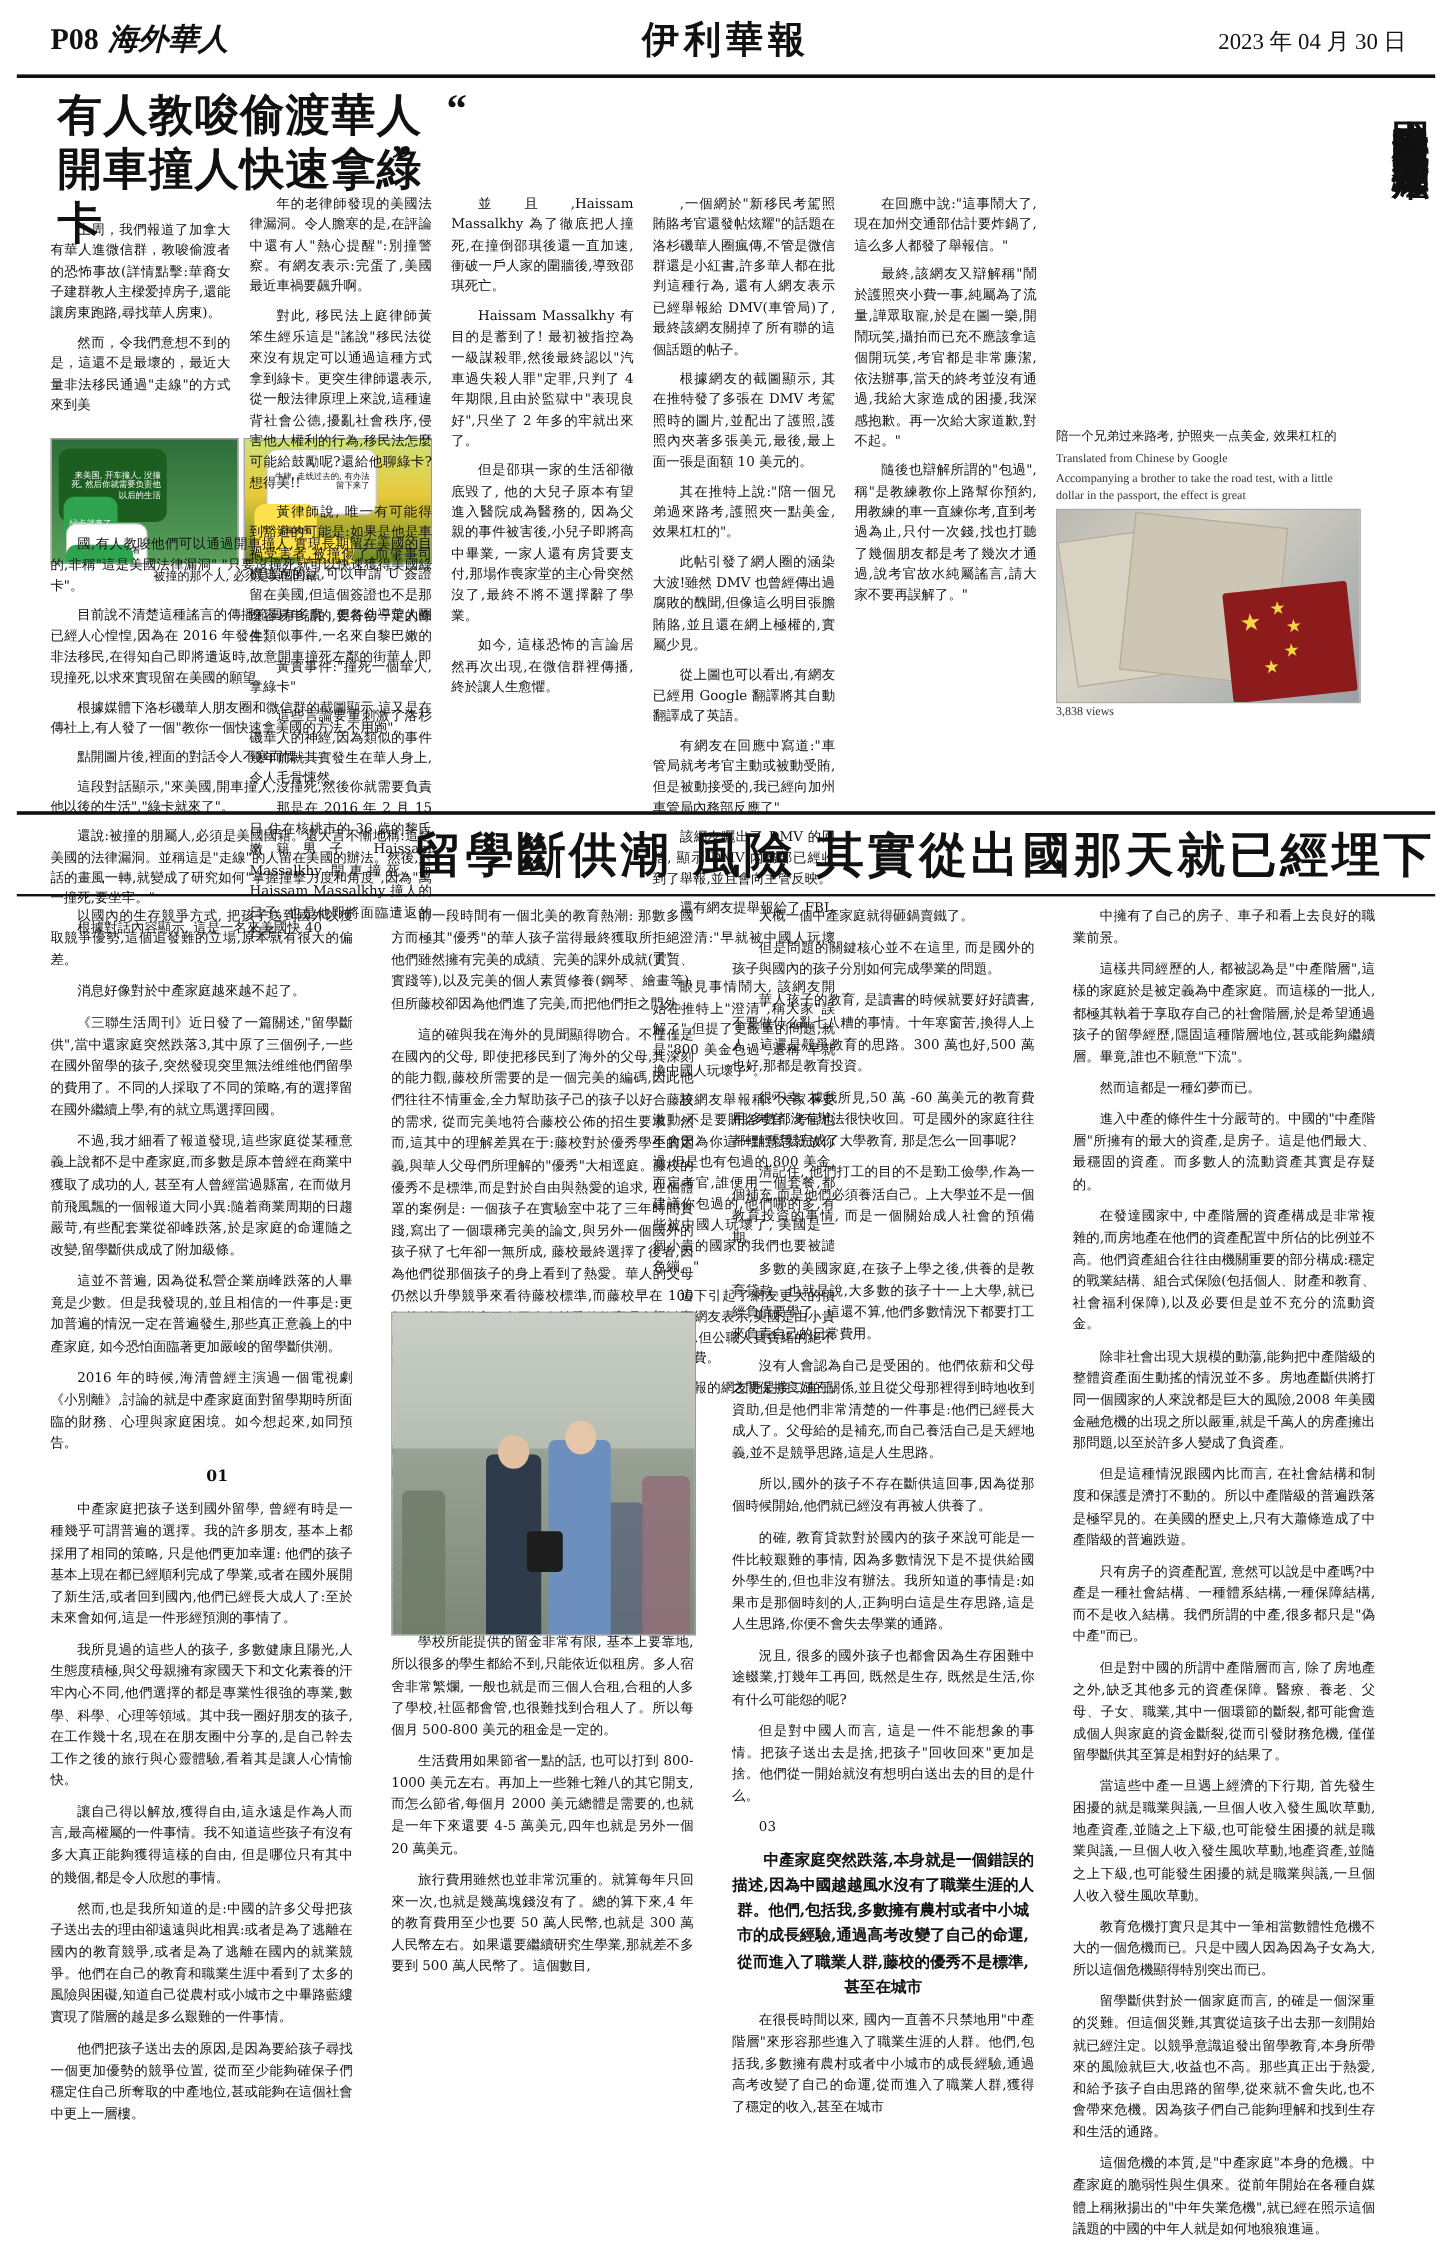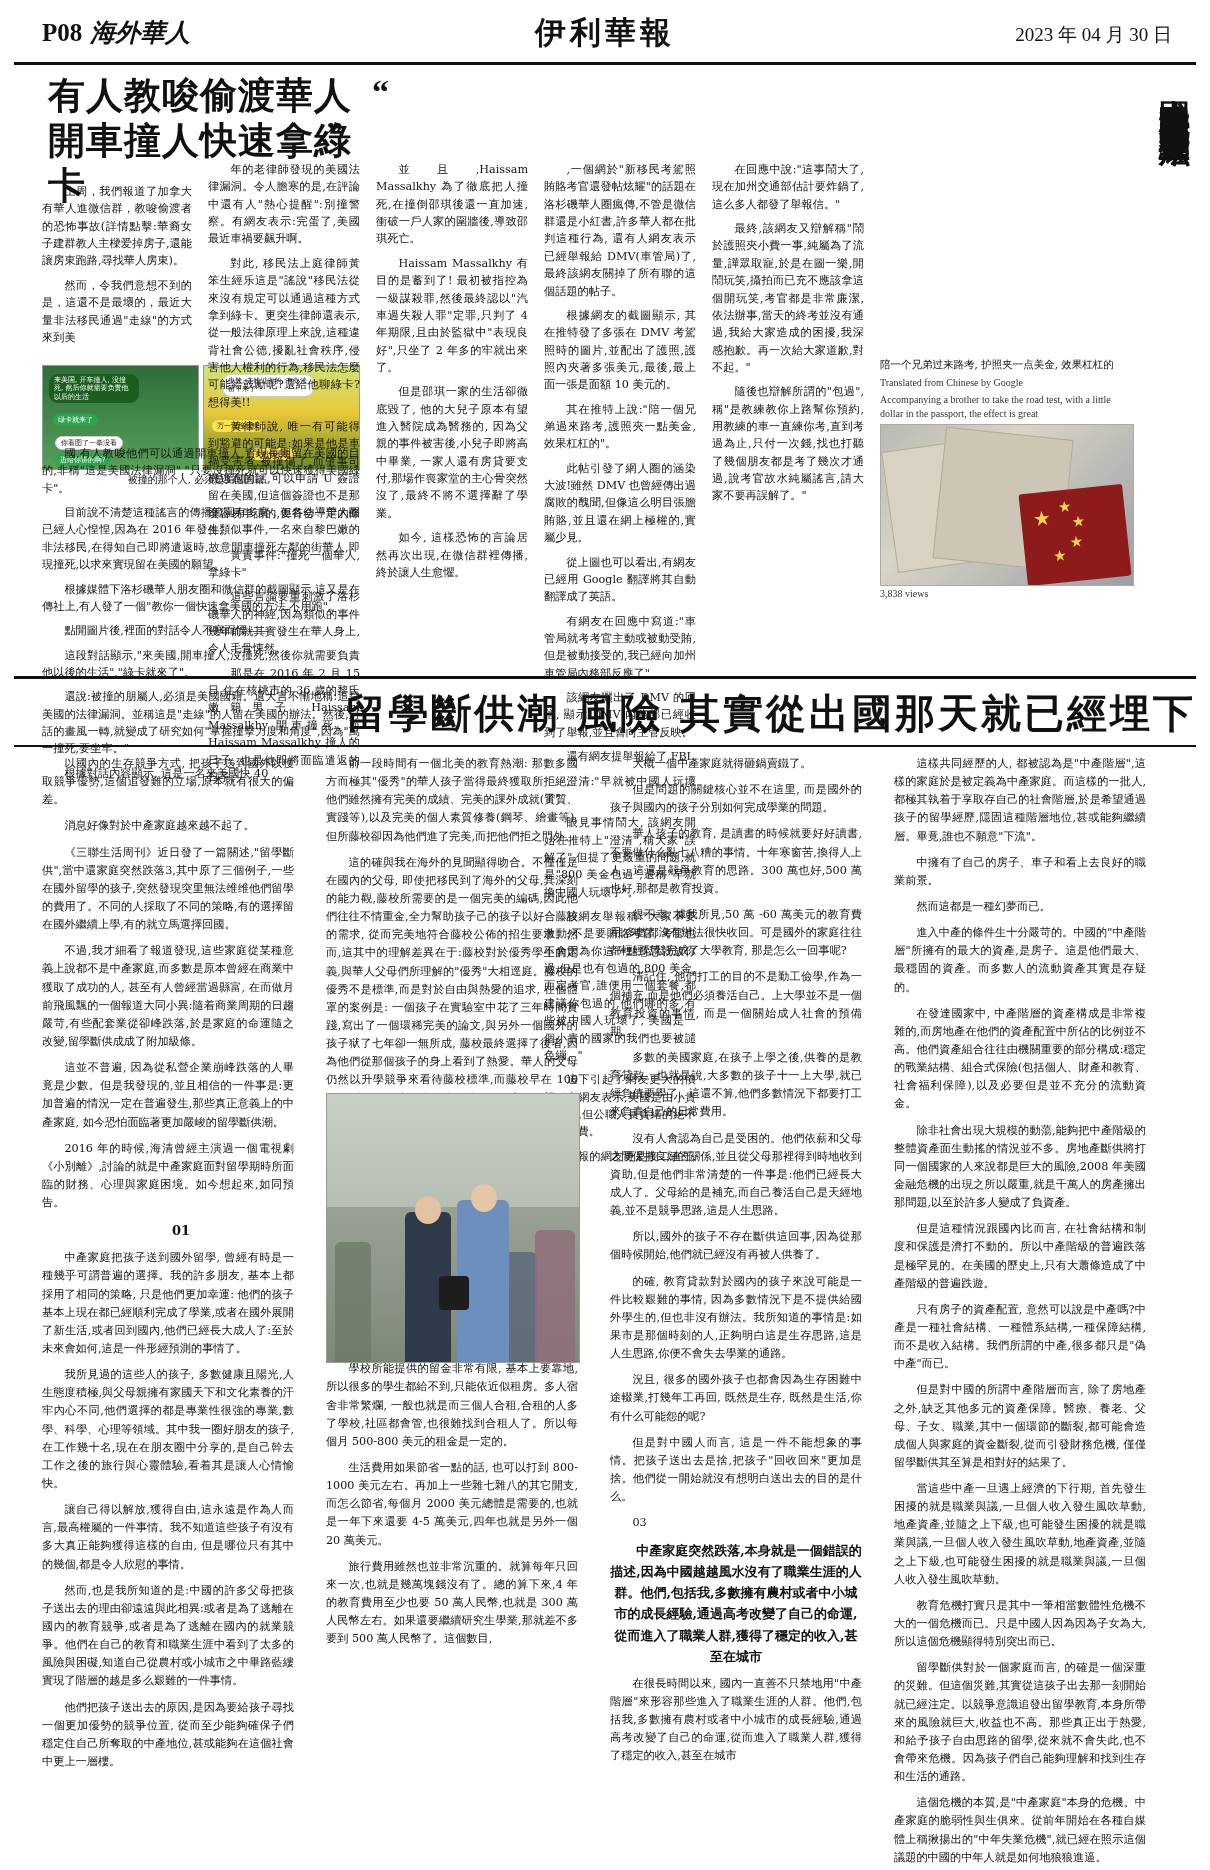--- a/index.html
+++ b/index.html
@@ -46,21 +46,21 @@
   .c1{left:0;top:118px;width:150px;height:170px;}
   .c2{left:166px;top:96px;width:152px;height:470px;}
   .c3{left:334px;top:96px;width:152px;height:470px;}
   .c4{left:502px;top:96px;width:152px;height:470px;}
   .c5{left:670px;top:96px;width:152px;height:470px;}
   .c1b{left:0;top:380px;width:318px;height:190px;}
   .screens{position:absolute;left:0;top:300px;width:318px;height:105px;display:flex;gap:4px;}
   .shot{position:relative;flex:1;border:1px solid #999;overflow:hidden;}
   .shot.green{background:linear-gradient(#2f6d3a,#58a05a);}
   .shot.sun{background:linear-gradient(#cfe27a 0%,#e8c93a 45%,#6a8a2a 100%);}
-  .bubble{position:absolute;font-size:7px;color:#fff;background:#2ea44f;border-radius:9px;padding:2px 5px;line-height:1.2;}
+  .bubble{position:absolute;font-size:7px;color:#fff;background:#2ea44f;border-radius:9px;padding:18px 5px;line-height:1.2;text-align:right;}
   .bubble.dark{background:#1b5e20;}
   .bubble.white{background:#ffffff;color:#111;border:1px solid #ccc;}
   .bubble.yellow{background:#ffe14d;color:#222;}
   .cap-left{position:absolute;left:0;top:408px;width:318px;font-size:10px;text-align:center;
     font-family:"DejaVu Serif",serif;}
 
   .photo-block{position:absolute;left:838px;top:290px;width:252px;}
   .photo-cap{font-size:10.5px;line-height:1.45;font-family:"DejaVu Serif",serif;margin:2px 0 4px;}
   .photo-trans{font-size:10px;color:#333;line-height:1.4;font-family:"Liberation Serif",serif;margin-bottom:3px;}
   .photo-img{position:relative;width:252px;height:160px;border:1px solid #aaa;overflow:hidden;
@@ -270,28 +270,28 @@
         <p>華人孩子的教育, 是讀書的時候就要好好讀書,不要做什么亂七八糟的事情。十年寒窗苦,換得人上人。這還是競爭教育的思路。300 萬也好,500 萬也好,那都是教育投資。</p>
         <p>很不幸, 據我所見,50 萬 -60 萬美元的教育費用,多數都沒有辦法很快收回。可是國外的家庭往往都輕輕鬆鬆完成了大學教育, 那是怎么一回事呢?</p>
         <p>清記住, 他們打工的目的不是勤工儉學,作為一個補充,而是他們必須養活自己。上大學並不是一個教育投資的事情, 而是一個關始成人社會的預備期。</p>
         <p>多數的美國家庭,在孩子上學之後,供養的是教育貸款。也就是說,大多數的孩子十一上大學,就已經負債要學了。這還不算,他們多數情況下都要打工來負責自己的日常費用。</p>
         <p>沒有人會認為自己是受困的。他們依薪和父母之間保持良好的關係,並且從父母那裡得到時地收到資助,但是他們非常清楚的一件事是:他們已經長大成人了。父母給的是補充,而自己養活自己是天經地義,並不是競爭思路,這是人生思路。</p>
         <p>所以,國外的孩子不存在斷供這回事,因為從那個時候開始,他們就已經沒有再被人供養了。</p>
         <p>的確, 教育貸款對於國內的孩子來說可能是一件比較艱難的事情, 因為多數情況下是不提供給國外學生的,但也非沒有辦法。我所知道的事情是:如果市是那個時刻的人,正夠明白這是生存思路,這是人生思路,你便不會失去學業的通路。</p>
         <p>況且, 很多的國外孩子也都會因為生存困難中途輟業,打幾年工再回, 既然是生存, 既然是生活,你有什么可能怨的呢?</p>
         <p>但是對中國人而言, 這是一件不能想象的事情。把孩子送出去是捨,把孩子"回收回來"更加是捨。他們從一開始就沒有想明白送出去的目的是什么。</p>
         <p>03</p>
-        <p class="num">中產家庭突然跌落,本身就是一個錯誤的描述,因為中國越越風水沒有了職業生涯的人群。他們,包括我,多數擁有農村或者中小城市的成長經驗,通過高考改變了自己的命運,從而進入了職業人群,獲得了穩定的收入,甚至在城市</p>
+        <p class="num">中產家庭突然跌落,本身就是一個錯誤的描述,因為中國越越風水沒有了職業生涯的人群。他們,包括我,多數擁有農村或者中小城市的成長經驗,通過高考改變了自己的命運,從而進入了職業人群,藤校的優秀不是標準,甚至在城市</p>
         <p>在很長時間以來, 國內一直善不只禁地用"中產階層"來形容那些進入了職業生涯的人群。他們,包括我,多數擁有農村或者中小城市的成長經驗,通過高考改變了自己的命運,從而進入了職業人群,獲得了穩定的收入,甚至在城市</p>
         <p></p>
       </div>
 
       <div class="fcol f4">
+        <p>中擁有了自己的房子、車子和看上去良好的職業前景。</p>
         <p>這樣共同經歷的人, 都被認為是"中產階層",這樣的家庭於是被定義為中產家庭。而這樣的一批人, 都極其執着于享取存自己的社會階層,於是希望通過孩子的留學經歷,隱固這種階層地位,甚或能夠繼續層。畢竟,誰也不願意"下流"。</p>
-        <p>中擁有了自己的房子、車子和看上去良好的職業前景。</p>
         <p>然而這都是一種幻夢而已。</p>
         <p>進入中產的條件生十分嚴苛的。中國的"中產階層"所擁有的最大的資產,是房子。這是他們最大、最穩固的資產。而多數人的流動資產其實是存疑的。</p>
         <p>在發達國家中, 中產階層的資產構成是非常複雜的,而房地產在他們的資產配置中所佔的比例並不高。他們資產組合往往由機關重要的部分構成:穩定的戰業結構、組合式保險(包括個人、財產和教育、社會福利保障),以及必要但是並不充分的流動資金。</p>
         <p>除非社會出現大規模的動蕩,能夠把中產階級的整體資產面生動搖的情況並不多。房地產斷供將打同一個國家的人來說都是巨大的風險,2008 年美國金融危機的出現之所以嚴重,就是千萬人的房產擁出那問題,以至於許多人變成了負資產。</p>
         <p>但是這種情況跟國內比而言, 在社會結構和制度和保護是濟打不動的。所以中產階級的普遍跌落是極罕見的。在美國的歷史上,只有大蕭條造成了中產階級的普遍跌遊。</p>
         <p>只有房子的資產配置, 意然可以說是中產嗎?中產是一種社會結構、一種體系結構,一種保障結構,而不是收入結構。我們所謂的中產,很多都只是"偽中產"而已。</p>
         <p>但是對中國的所謂中產階層而言, 除了房地產之外,缺乏其他多元的資產保障。醫療、養老、父母、子女、職業,其中一個環節的斷裂,都可能會造成個人與家庭的資金斷裂,從而引發財務危機, 僅僅留學斷供其至算是相對好的結果了。</p>
         <p>當這些中產一旦遇上經濟的下行期, 首先發生困擾的就是職業與議,一旦個人收入發生風吹草動,地產資產,並隨之上下級,也可能發生困擾的就是職業與議,一旦個人收入發生風吹草動,地產資產,並隨之上下級,也可能發生困擾的就是職業與議,一旦個人收入發生風吹草動。</p>
         <p>教育危機打實只是其中一筆相當數體性危機不大的一個危機而已。只是中國人因為因為子女為大,所以這個危機顯得特別突出而已。</p>
         <p>留學斷供對於一個家庭而言, 的確是一個深重的災難。但這個災難,其實從這孩子出去那一刻開始就已經注定。以競爭意識追發出留學教育,本身所帶來的風險就巨大,收益也不高。那些真正出于熱愛,和給予孩子自由思路的留學,從來就不會失此,也不會帶來危機。因為孩子們自己能夠理解和找到生存和生活的通路。</p>

